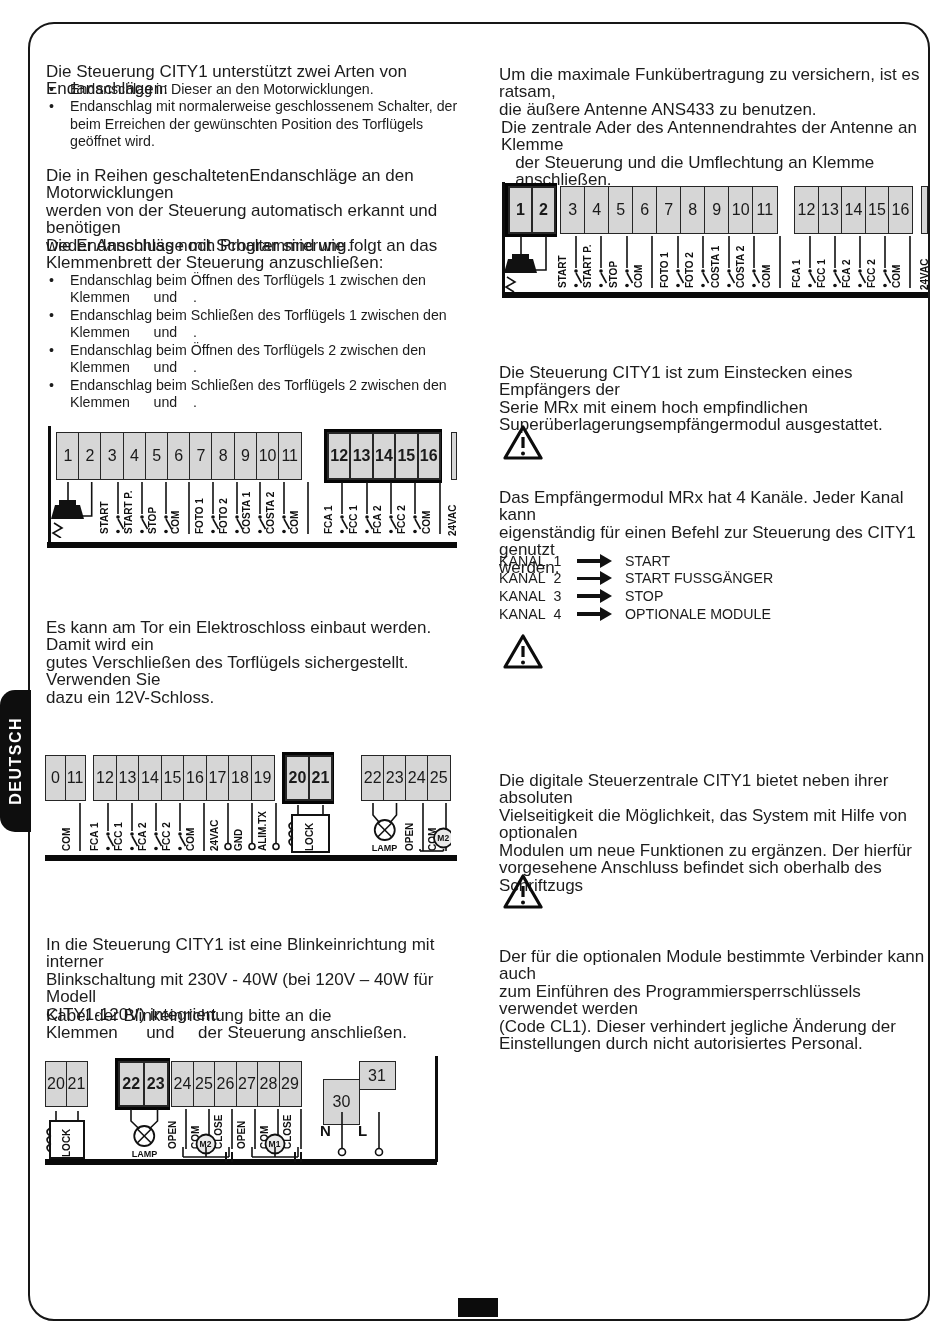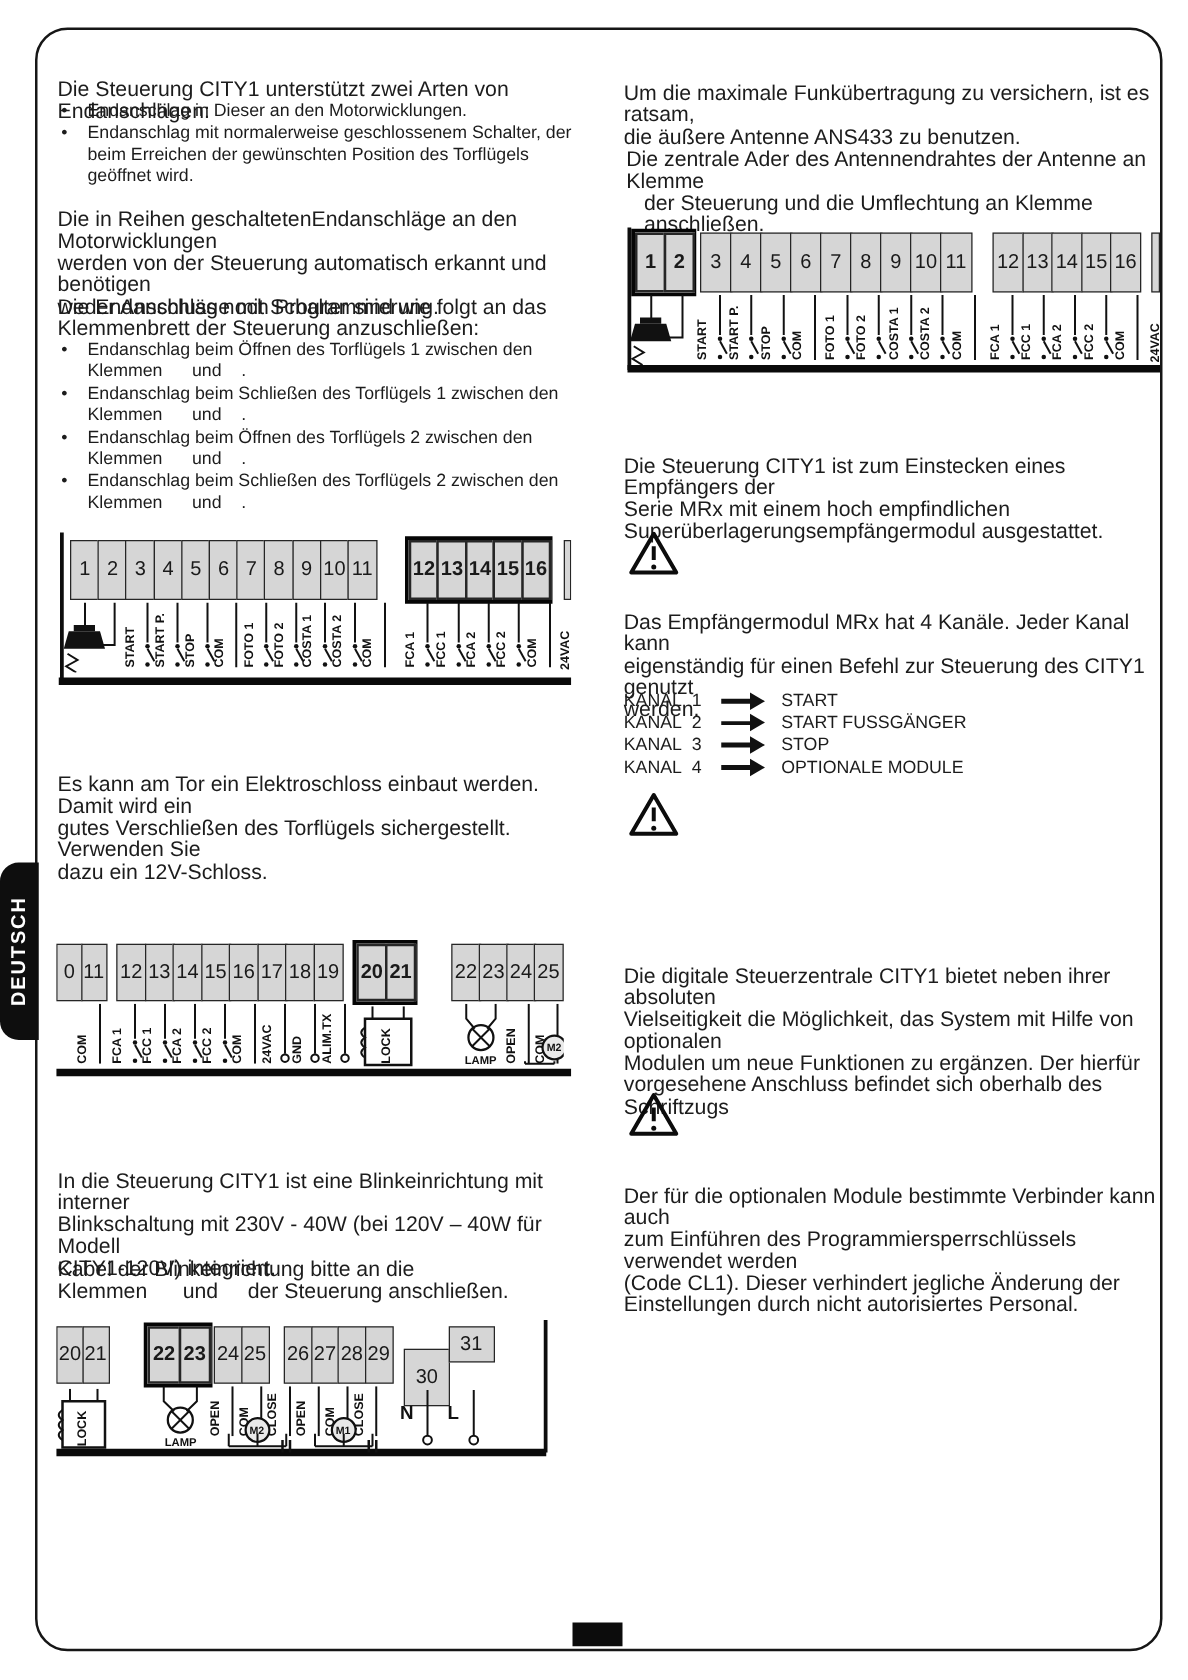--- a/index.html
+++ b/index.html
@@ -521,21 +521,21 @@
         <div class="tcell" style="width: 22px; height: 46px;">20</div>
         <div class="tcell" style="width: 22px; height: 46px;">21</div>
       </div>
       <div class="tgroup box" style="left: 70px; top: 2px;">
         <div class="tcell" style="width: 26.5px; height: 46px;">22</div>
         <div class="tcell" style="width: 26.5px; height: 46px;">23</div>
       </div>
       <div class="tgroup" style="left: 126px; top: 5px;">
         <div class="tcell" style="width: 23px; height: 46px;">24</div>
         <div class="tcell" style="width: 23px; height: 46px;">25</div>
-        <div class="tcell" style="width: 23px; height: 46px; margin-left: 13px;">26</div>
+        <div class="tcell" style="width: 23px; height: 46px;">26</div>
         <div class="tcell" style="width: 23px; height: 46px;">27</div>
         <div class="tcell" style="width: 23px; height: 46px;">28</div>
         <div class="tcell" style="width: 23px; height: 46px;">29</div>
       </div>
       <div class="tgroup" style="left: 278px; top: 5px;">
         <div class="tcell" style="width: 37px; height: 46px; margin-top: 18px;">30</div>
         <div class="tcell" style="width: 37px; height: 29px;">31</div>
       </div>
       <div class="iconwrap" style="left: 133.5px; top: 53px; width: 14px; height: 40px;"><svg width="14" height="40" fill="none" stroke="#111" stroke-width="1.6">
           <line x1="7" y1="0" x2="7" y2="40"></line>

